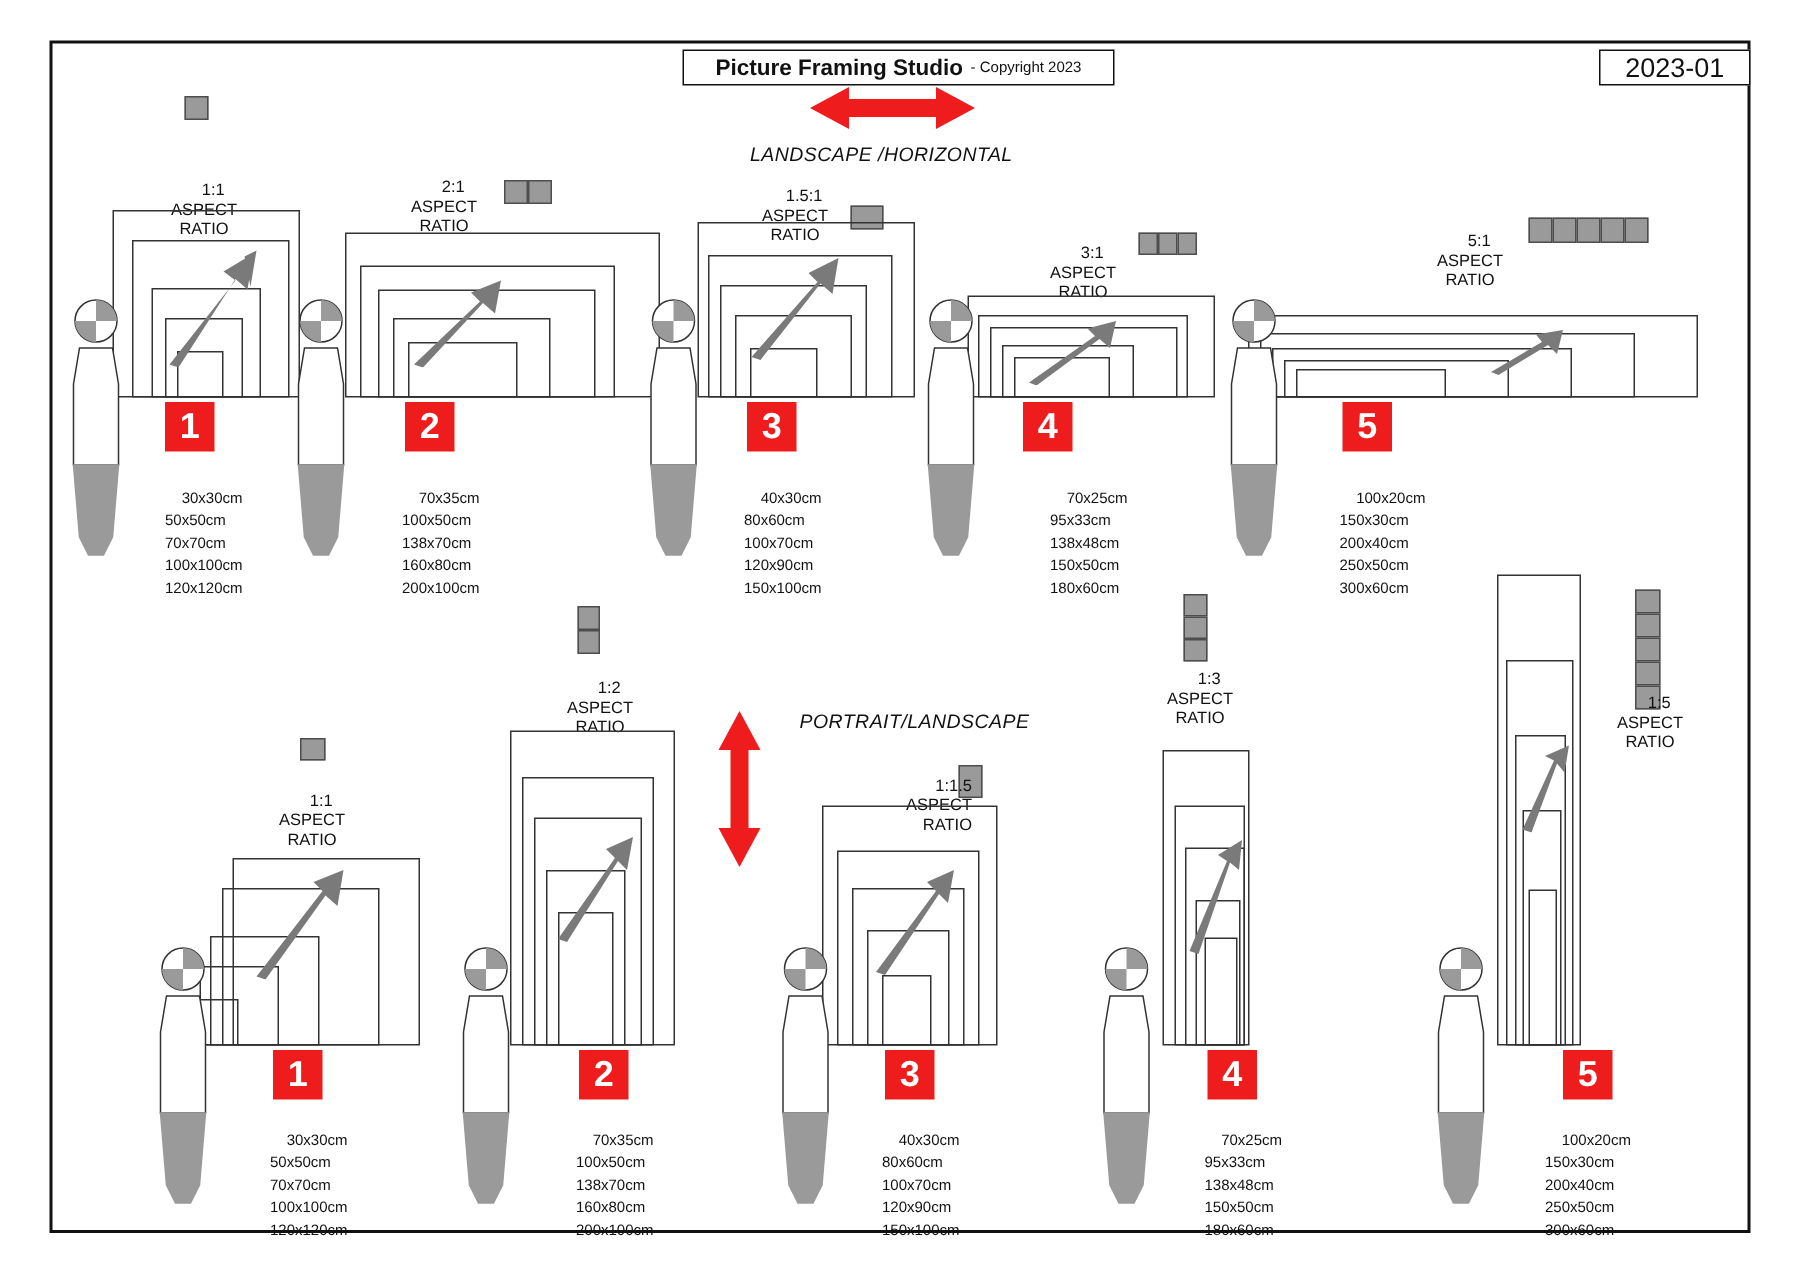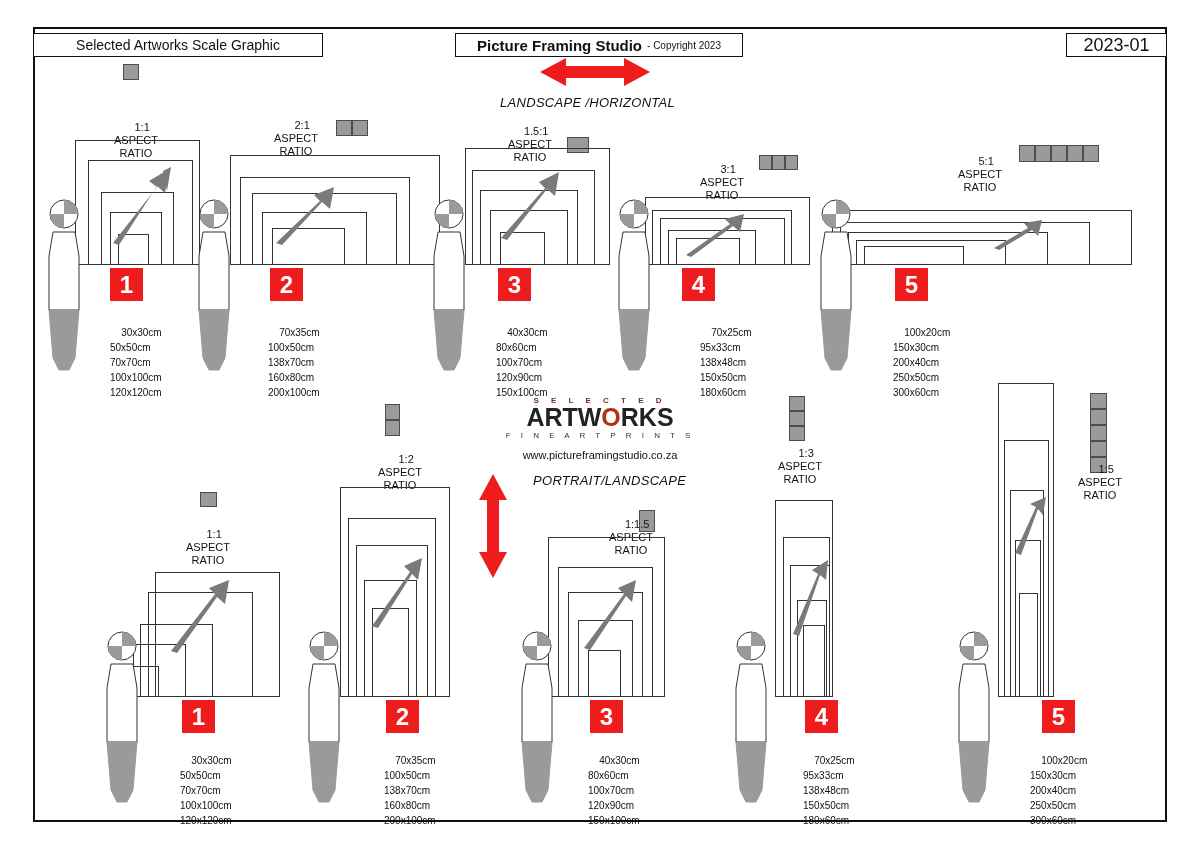--- a/index.html
+++ b/index.html
@@ -50,23 +50,20 @@
   #logo .l3{font-size:8px;letter-spacing:4px;color:#333;margin-top:-1px;}
   #logo .l4{font-size:11px;color:#111;margin-top:9px;}
 </style>
 </head>
 <body>
 
 <div id="sheet">
 
   <div class="frame-border"></div>
 
-  <div class="hdr-box" id="hdr-left">
-    <span>Selected Artworks Scale Graphic</span>
-  </div>
   <div class="hdr-box" id="hdr-center">
     <span class="t1">Picture Framing Studio</span>
     <span class="t2">- Copyright 2023</span>
   </div>
   <div class="hdr-box" id="hdr-right">
     <span>2023-01</span>
   </div>
 
   <svg class="arrow-h" style="left:540px;top:56px;" width="110" height="32" viewBox="0 0 110 32">
     <g fill="#ee1c1c">
@@ -79,26 +76,20 @@
 
   <svg class="arrow-v" style="left:477px;top:474px;" width="32" height="104" viewBox="0 0 32 104">
     <g fill="#ee1c1c">
       <rect x="10" y="22" width="12" height="62"></rect>
       <polygon points="16,0 2,26 30,26"></polygon>
       <polygon points="16,104 2,78 30,78"></polygon>
     </g>
   </svg>
   <div class="sect-title" style="left:533px;top:473px;">PORTRAIT/LANDSCAPE</div>
 
-  <div id="logo">
-    <div class="l1">S E L E C T E D</div>
-    <div class="l2"><span>ARTW</span><span class="o">O</span><span>RKS</span></div>
-    <div class="l3">F I N E   A R T   P R I N T S</div>
-    <div class="l4">www.pictureframingstudio.co.za</div>
-  </div>
 
   <div class="sw" style="left:123px;top:64px;width:16px;height:16px;"></div>
   <div class="lbl" style="left:96px;top:108px;width:80px;">
     <span>1:1</span><br><span>ASPECT</span><br><span>RATIO</span>
   </div>
 
   <div class="rect" style="left:75px;top:140px;width:125px;height:125px;"></div>
   <div class="rect" style="left:88px;top:160px;width:105px;height:105px;"></div>
   <div class="rect" style="left:101px;top:192px;width:73px;height:73px;"></div>
   <div class="rect" style="left:110px;top:212px;width:52px;height:53px;"></div>
@@ -307,21 +298,21 @@
     <path d="M8 34 L30 34 L34 58 L34 112 L4 112 L4 58 Z" fill="#ffffff" stroke="#333"></path>
     <path d="M4 112 L34 112 L30 160 L24 172 L14 172 L8 160 Z" fill="#9a9a9a" stroke="#9a9a9a"></path>
   </svg>
 
   <div class="badge" style="left:386px;top:700px;">2</div>
   <div class="lbl-l" style="left:384px;top:738px;">
     <span>70x35cm</span><br><span>100x50cm</span><br><span>138x70cm</span><br><span>160x80cm</span><br><span>200x100cm</span>
   </div>
 
   <div class="sw" style="left:639px;top:510px;width:16px;height:22px;"></div>
-  <div class="lbl" style="left:591px;top:505px;width:80px;">
+  <div class="lbl" style="left:568px;top:505px;width:80px;text-align:right;">
     <span>1:1.5</span><br><span>ASPECT</span><br><span>RATIO</span>
   </div>
 
   <div class="rect" style="left:548px;top:537px;width:117px;height:160px;"></div>
   <div class="rect" style="left:558px;top:567px;width:95px;height:130px;"></div>
   <div class="rect" style="left:568px;top:592px;width:75px;height:105px;"></div>
   <div class="rect" style="left:578px;top:620px;width:55px;height:77px;"></div>
   <div class="rect" style="left:588px;top:650px;width:33px;height:47px;"></div>
   <svg style="position:absolute;left:578px;top:578px;" width="62" height="72" viewBox="0 0 62 72">
     <g fill="#7a7a7a">

